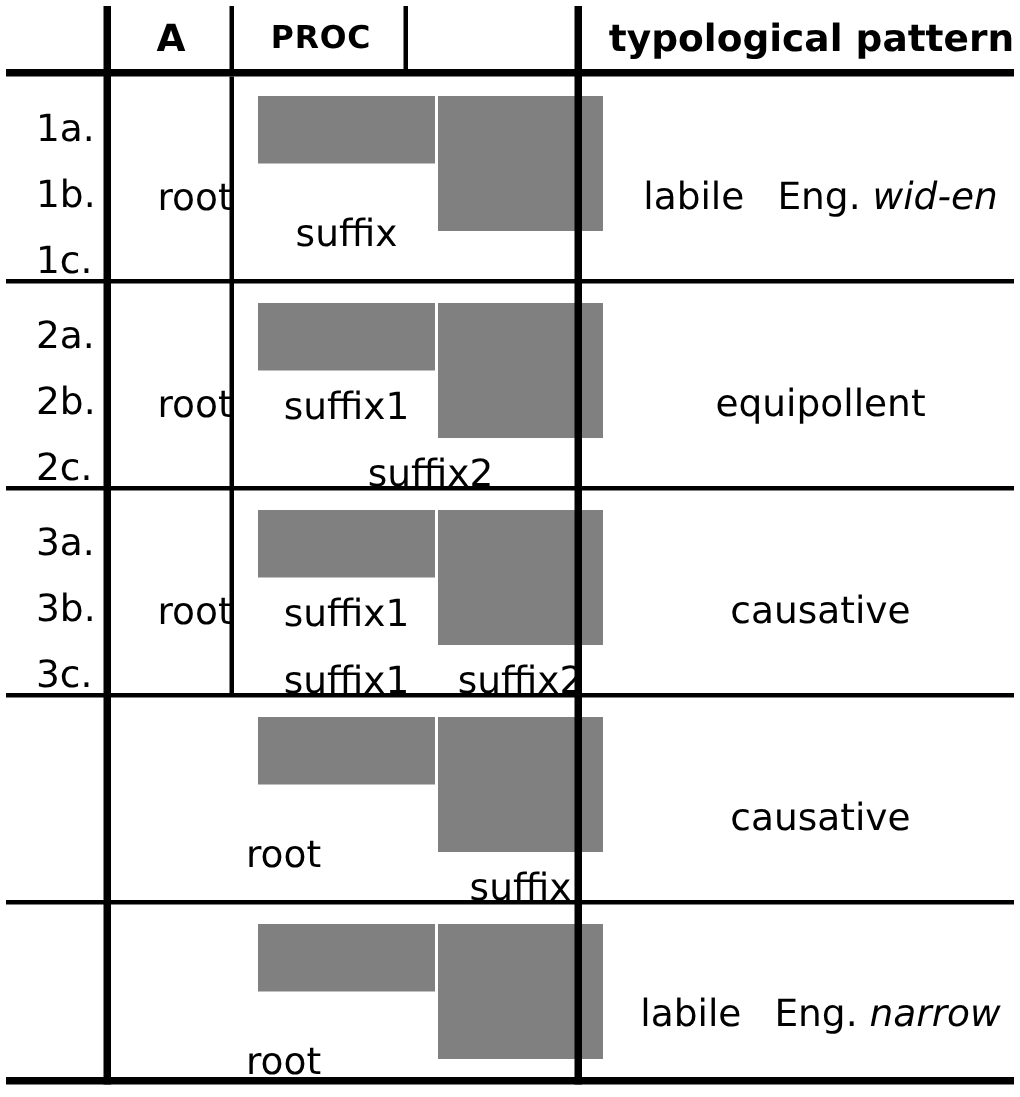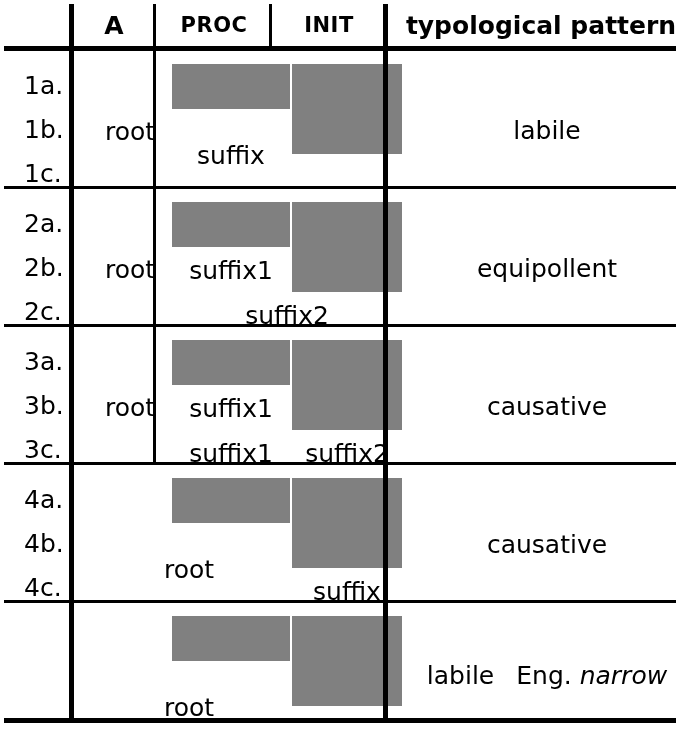--- a/index.html
+++ b/index.html
@@ -138,39 +138,41 @@
 </style>
 </head>
 <body>
 
 <div class="table-wrap">
   <div class="grid">
 
     <div class="hrow">
       <div class="hcell a">A</div>
       <div class="hcell proc">PROC</div>
-      <div class="hcell init">INIT</div>
       <div class="hcell typo">typological pattern</div>
     </div>
 
     <div class="block" style="top:47px; height:135px;">
       <div class="idx" style="top:0; height:135px;">
         <span style="top:9px;">1a.</span>
         <span style="top:53px;">1b.</span>
         <span style="top:97px;">1c.</span>
       </div>
       <div class="acol" style="top:0; height:135px;">root</div>
 
       <div class="shade" style="left:152px; top:0; width:118px; height:45px;"></div>
       <div class="shade" style="left:272px; top:0; width:110px; height:90px;"></div>
 
       <div class="lbl" style="left:152px; top:47px; width:118px; height:88px;">suffix</div>
 
       <div class="typocol" style="top:0; height:135px;">
         <div>labile</div>
+        <div>
+          <span>Eng. </span><em>wid-en</em>
+        </div>
       </div>
     </div>
 
     <div class="block" style="top:185px; height:169px;">
       <div class="idx" style="top:0; height:135px;">
         <span style="top:9px;">2a.</span>
         <span style="top:53px;">2b.</span>
         <span style="top:97px;">2c.</span>
       </div>
       <div class="acol" style="top:0; height:135px;">root</div>
@@ -200,25 +202,20 @@
       <div class="lbl" style="left:152px; top:47px; width:118px; height:43px;">suffix1</div>
       <div class="lbl" style="left:152px; top:92px; width:118px; height:43px;">suffix1</div>
       <div class="lbl" style="left:272px; top:92px; width:110px; height:43px;">suffix2</div>
 
       <div class="typocol" style="top:0; height:135px;">
         <div>causative</div>
       </div>
     </div>
 
     <div class="block" style="top:461px; height:135px;">
-      <div class="idx" style="top:0; height:135px;">
-        <span style="top:9px;">4a.</span>
-        <span style="top:53px;">4b.</span>
-        <span style="top:97px;">4c.</span>
-      </div>
 
       <div class="shade" style="left:152px; top:0; width:118px; height:45px;"></div>
       <div class="shade" style="left:272px; top:0; width:110px; height:90px;"></div>
 
       <div class="lbl" style="left:68px; top:47px; width:202px; height:88px;">root</div>
       <div class="lbl" style="left:272px; top:92px; width:110px; height:43px;">suffix</div>
 
       <div class="typocol" style="top:0; height:135px;">
         <div>causative</div>
       </div>

